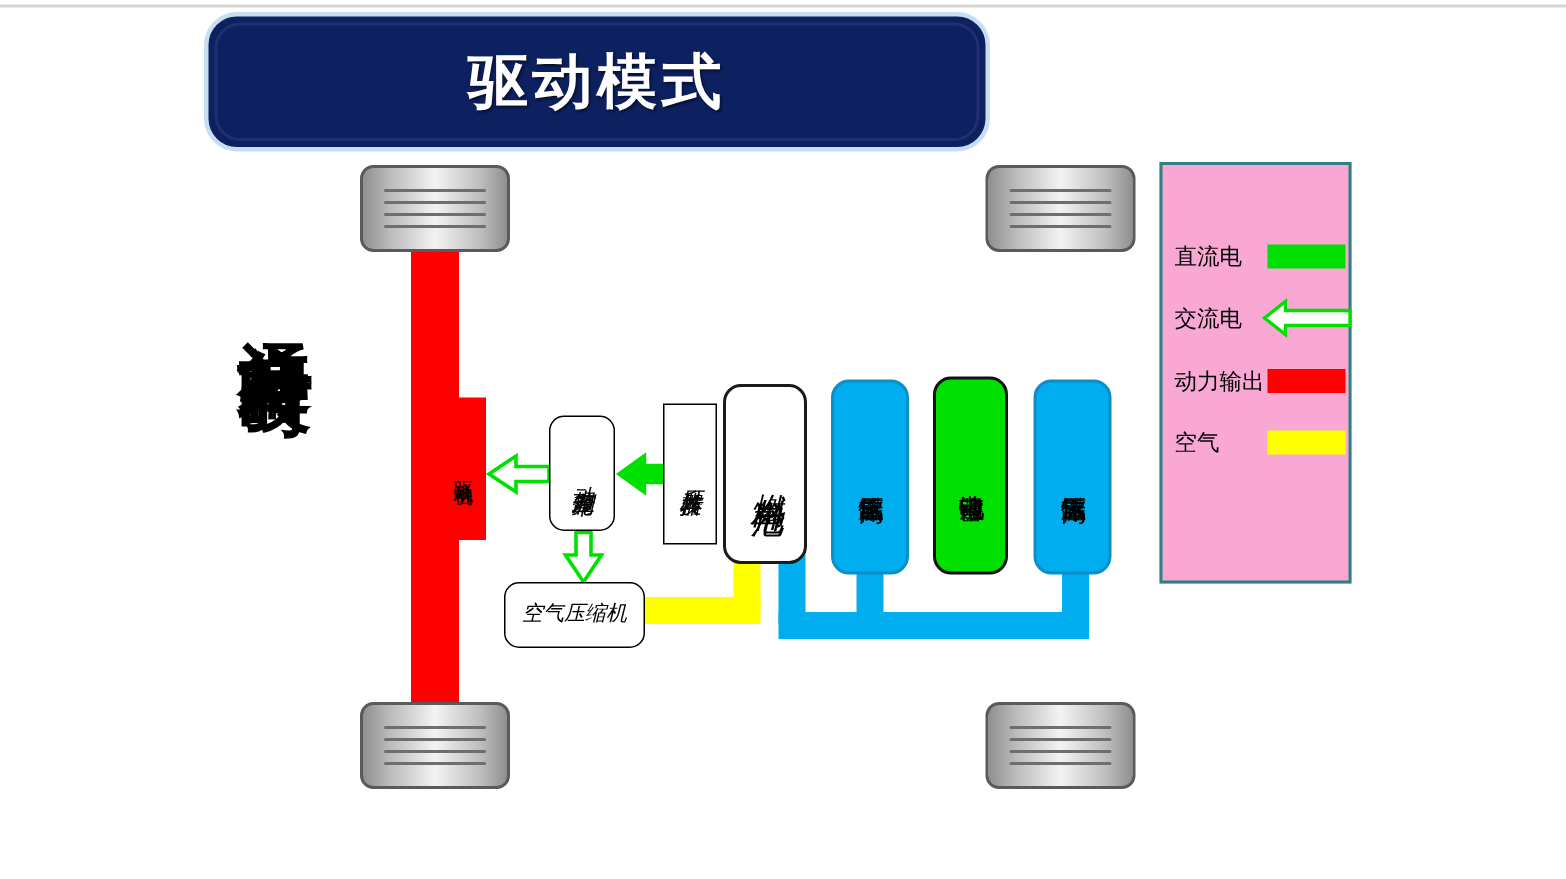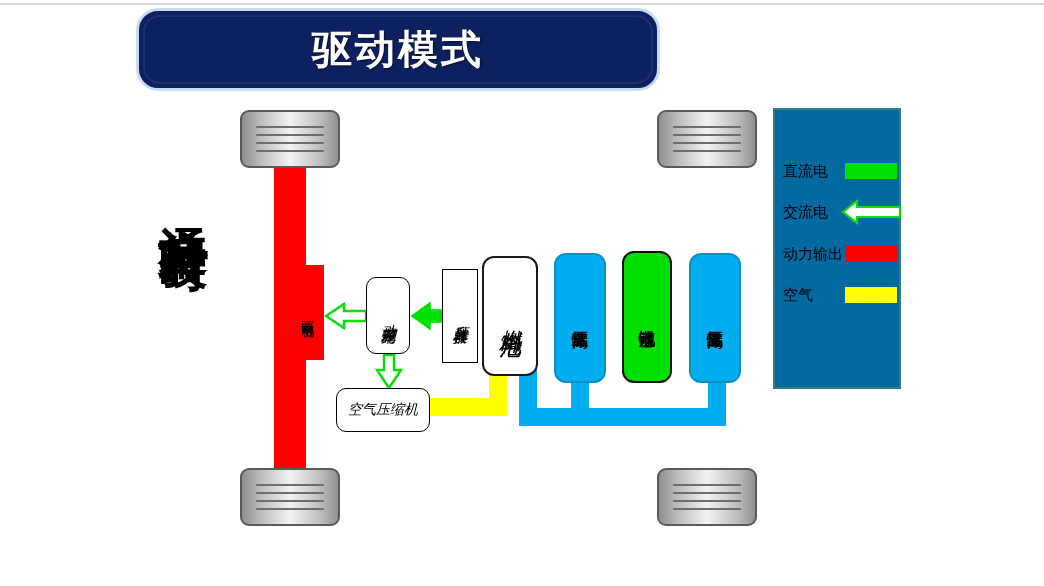--- a/index.html
+++ b/index.html
@@ -9,21 +9,21 @@
     font-family:"DejaVu Sans","Liberation Sans",sans-serif;
     overflow:hidden;
   }
   #stage{position:relative;width:1044px;height:586px;overflow:hidden;background:#fff;}
 
   
   .top-rule{position:absolute;left:0;top:3px;width:1044px;height:2px;background:#d5d5d5;}
 
   
   .title-outer{
-    position:absolute;left:136px;top:8px;width:524px;height:83px;
+    position:absolute;left:136px;top:8px;width:524px;height:93px;
     border:3px solid #c9ddf2;border-radius:22px;
     background:#0d2060;box-sizing:border-box;
     padding:4px;
   }
   .title-inner{
     width:100%;height:100%;
     background:#0d2060;border:2px solid #20306e;border-radius:17px;
     box-sizing:border-box;
     display:flex;align-items:center;justify-content:center;
   }
@@ -100,21 +100,21 @@
   .pipe{position:absolute;}
   .pipe.yellow{background:#ffff00;}
   .pipe.blue{background:#00adee;}
 
   
   .arrows{position:absolute;left:0;top:0;width:1044px;height:586px;pointer-events:none;}
 
   
   .legend{
     position:absolute;left:773px;top:108px;width:128px;height:281px;
-    border:2px solid #2f7f84;background:#0369a1;box-sizing:border-box;
+    border:2px solid #2f7f84;background:#f9a8d4;box-sizing:border-box;
   }
   .legend-row{
     position:absolute;left:8px;width:112px;height:22px;
     display:flex;align-items:center;
   }
   .legend-label{font-size:15px;color:#000;white-space:nowrap;}
   .legend-swatch{position:absolute;left:0;width:52px;height:16px;}
 </style>
 </head>
 <body>

